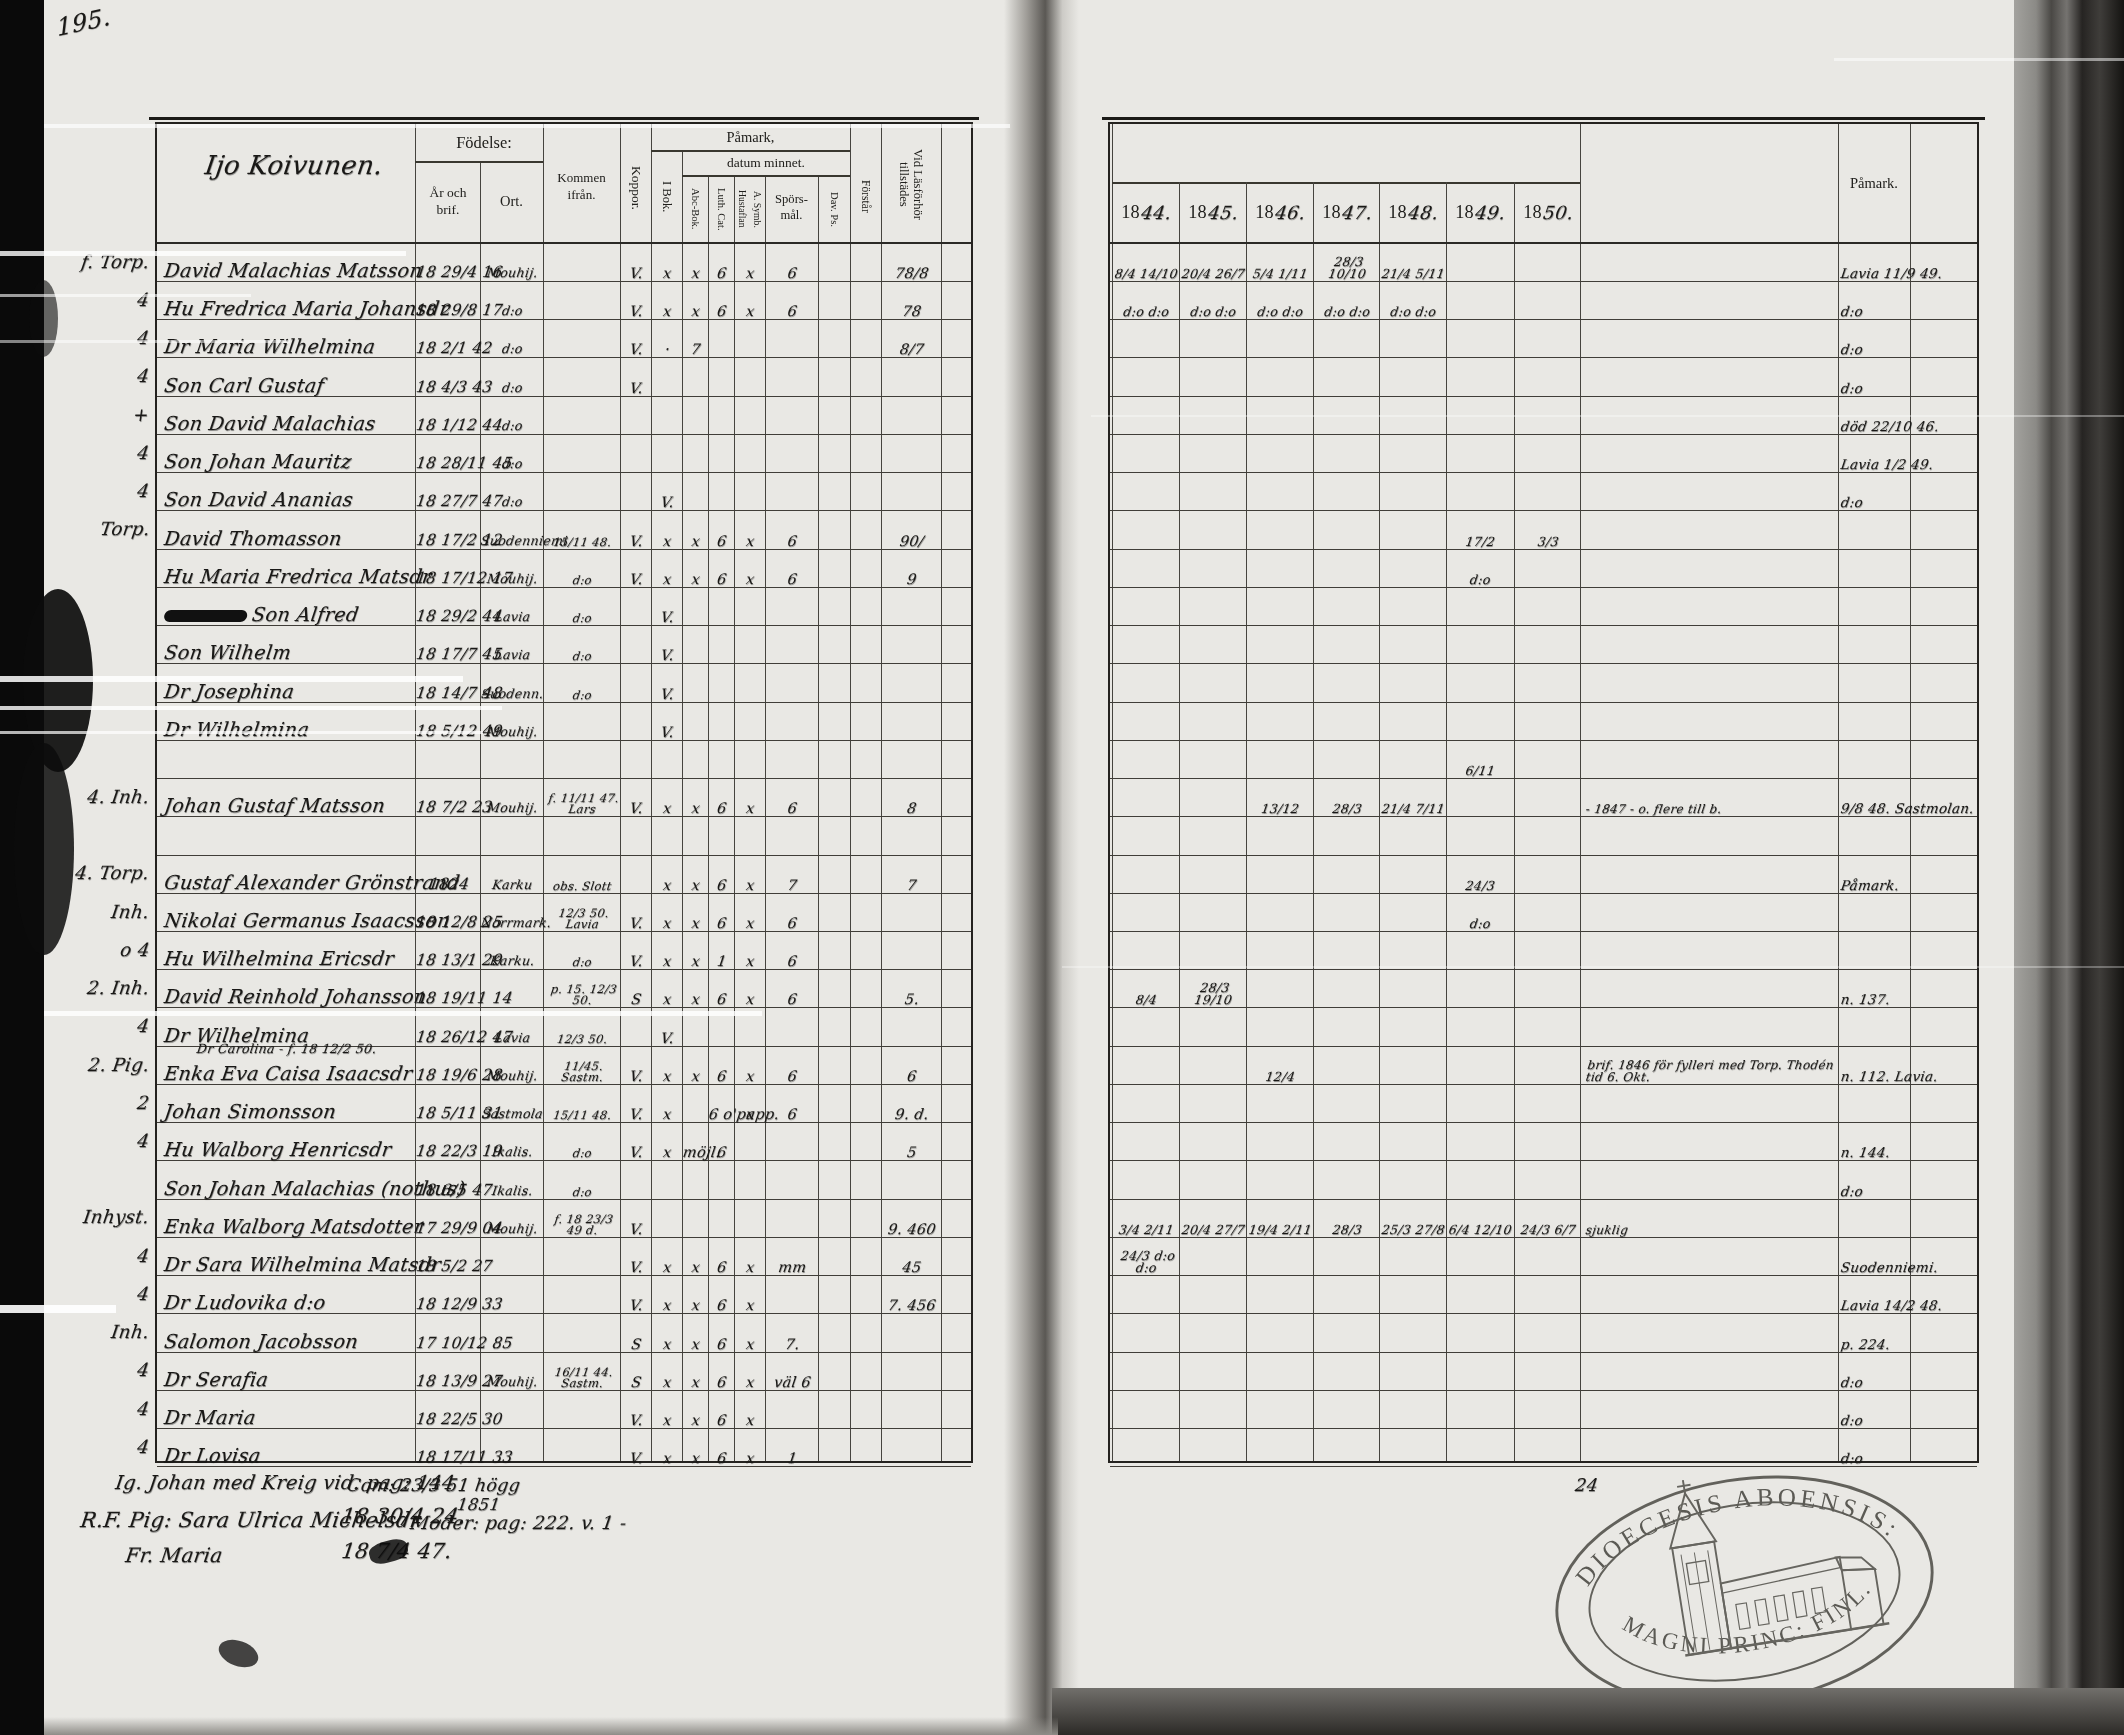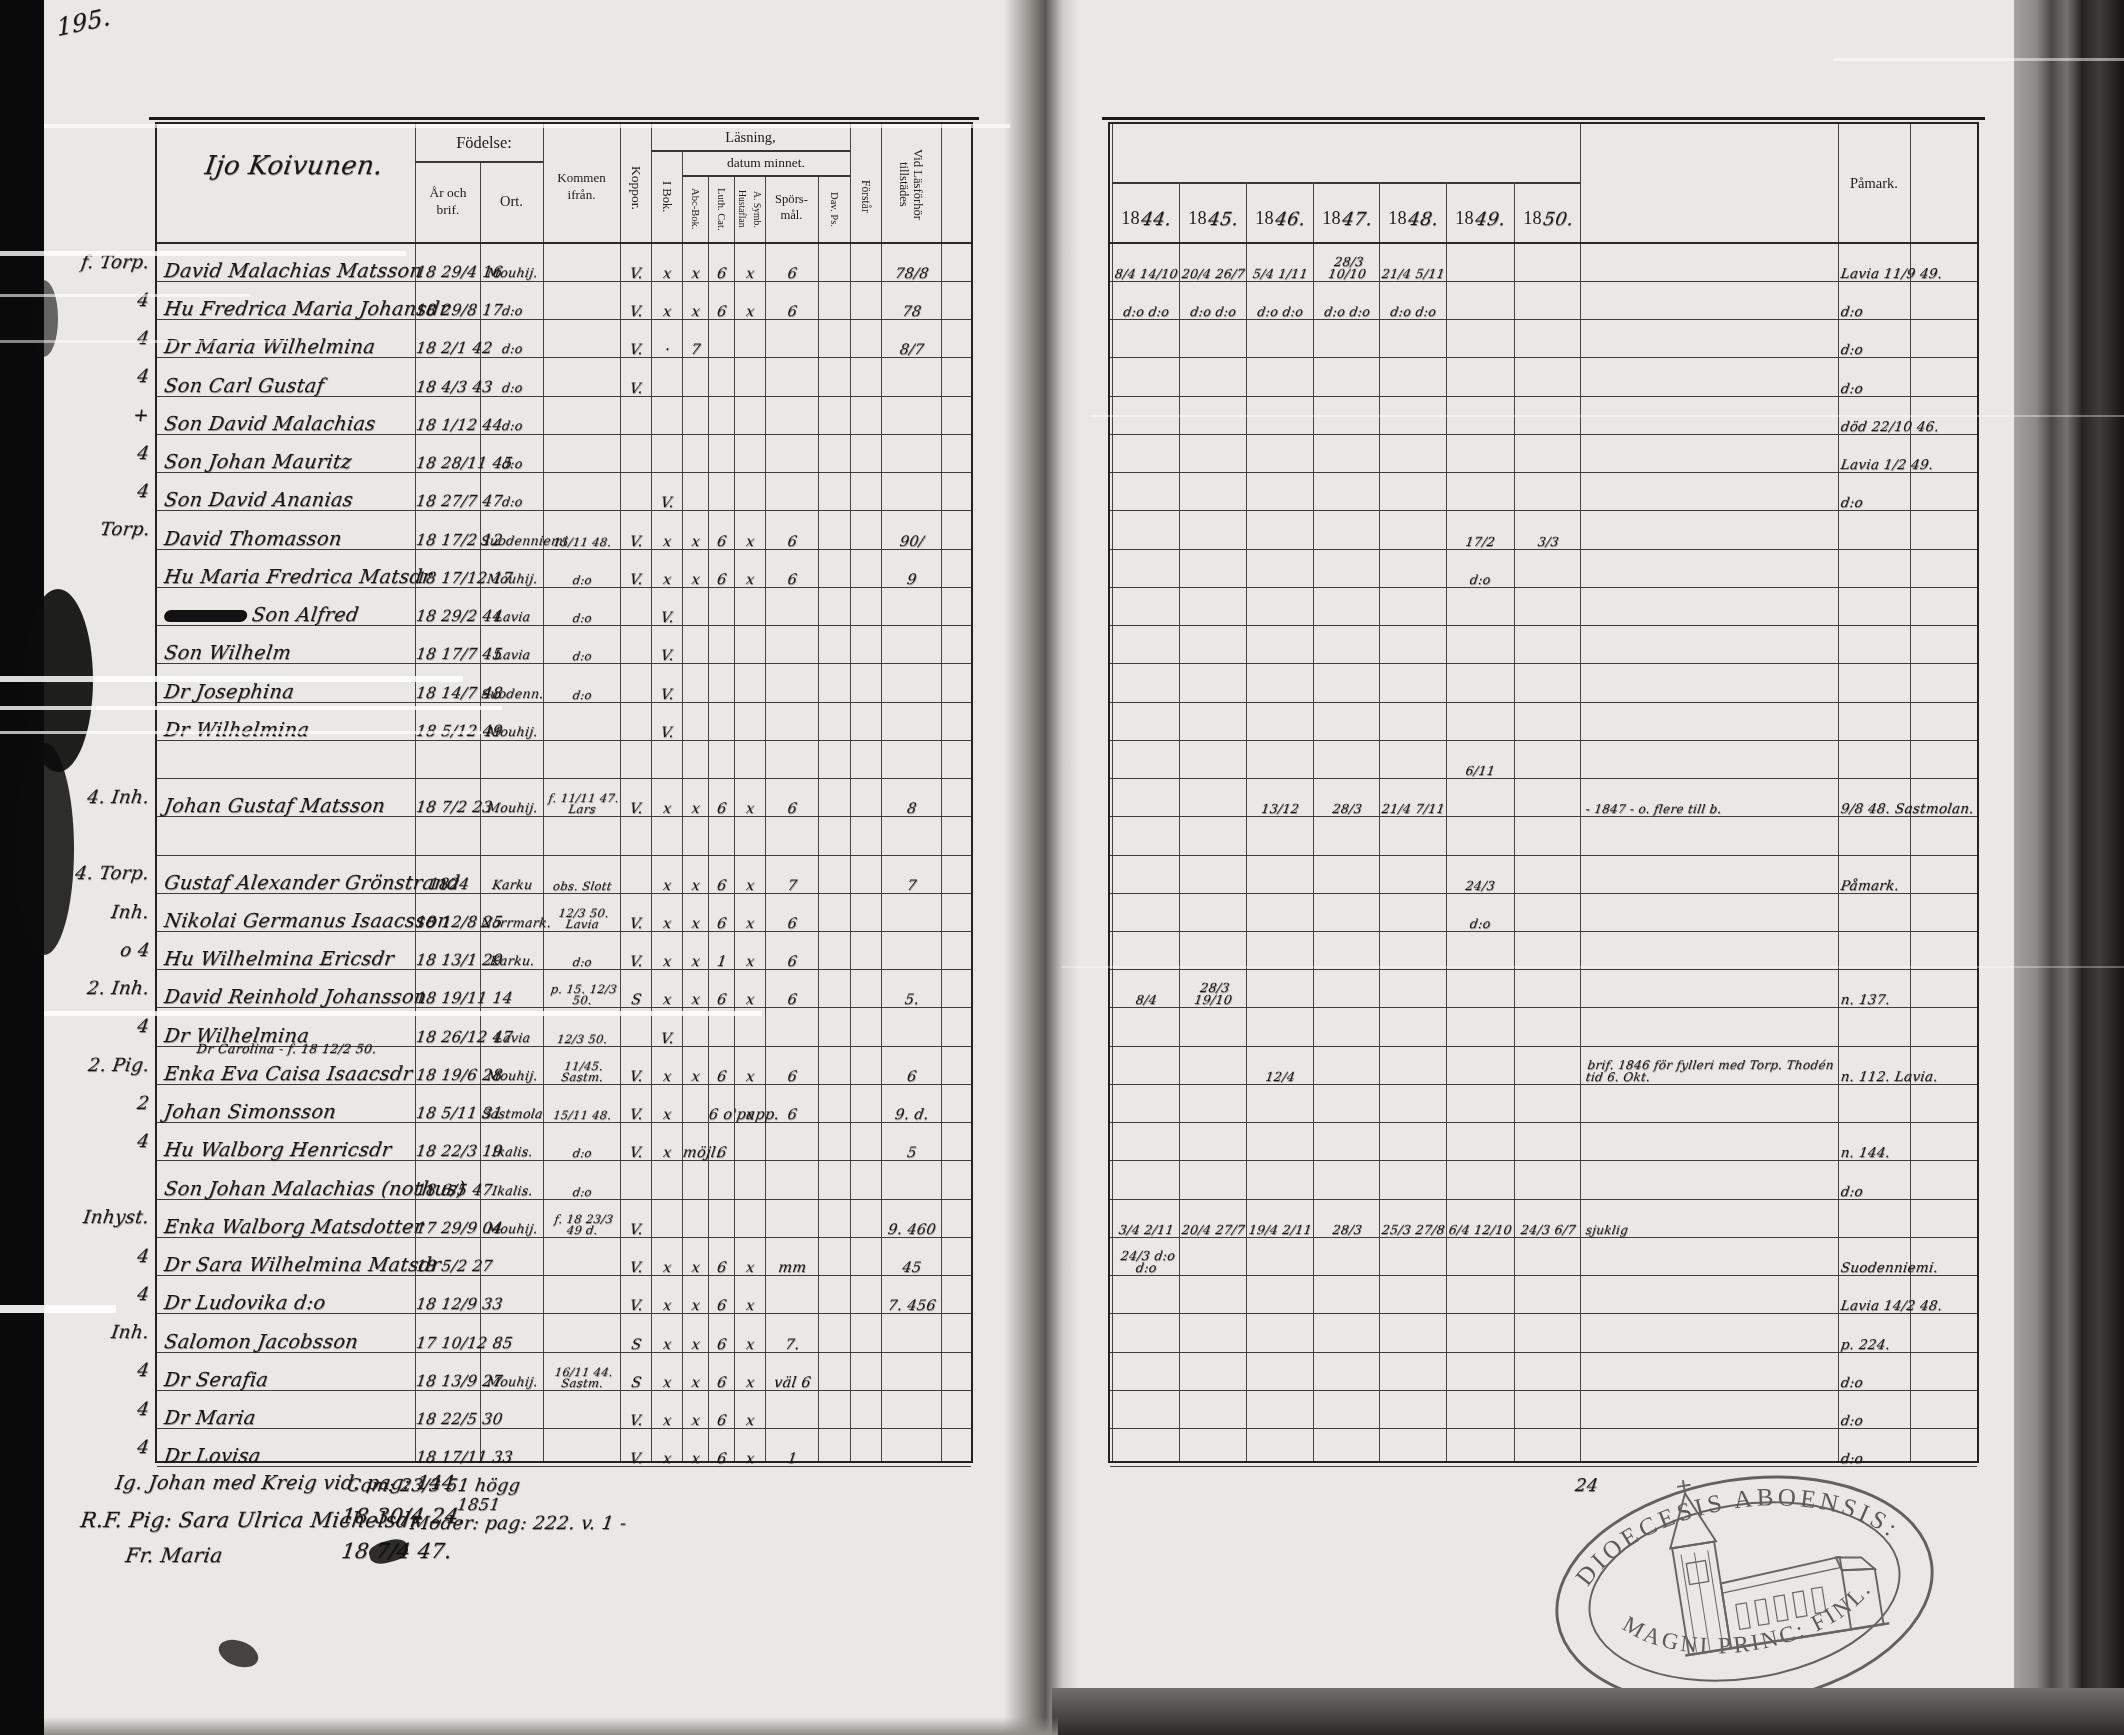--- a/index.html
+++ b/index.html
@@ -68,21 +68,21 @@
       <div class="hline" style="left:258px;width:128px;top:37px;"></div>
       <div class="hline" style="left:494px;width:199px;top:26px;"></div>
       <div class="hline" style="left:525px;width:168px;top:51px;"></div>
 
       <div class="hcell hw" style="left:17.4px;top:11.6px;width:232px;height:58px;font-size:26px;">Ijo Koivunen.</div>
       <div class="hcell pr" style="left:258px;top:3.9px;width:128px;height:31px;font-size:16.4px;padding-left:10px;">Födelse:</div>
       <div class="hcell pr" style="left:258px;top:39px;width:66px;height:77px;font-size:13.5px;white-space:normal;text-align:center;line-height:1.25;padding:0 5.8px;">År och brif.</div>
       <div class="hcell pr" style="left:323px;top:39px;width:63px;height:77px;font-size:14.5px;">Ort.</div>
       <div class="hcell pr" style="left:386px;top:29px;width:77px;height:68px;font-size:13px;white-space:normal;text-align:center;line-height:1.3;">Kommen ifrån.</div>
       <div class="hcell pr vert" style="left:463px;top:13.5px;width:31px;height:100px;font-size:13.5px;">Koppor.</div>
-      <div class="hcell pr" style="left:494px;top:1.9px;width:199px;height:23px;font-size:14.5px;">Läsning,</div>
+      <div class="hcell pr" style="left:494px;top:1.9px;width:199px;height:23px;font-size:14.5px;">Påmark,</div>
       <div class="hcell pr vert" style="left:494px;top:29px;width:31px;height:87px;font-size:12.6px;">I Bok.</div>
       <div class="hcell pr" style="left:525px;top:28px;width:168px;height:21px;font-size:13.5px;">datum minnet.</div>
       <div class="hcell pr vert" style="left:525px;top:53px;width:26px;height:64px;font-size:10.6px;">Abc-Bok.</div>
       <div class="hcell pr vert" style="left:551px;top:53px;width:26px;height:64px;font-size:10.6px;">Luth. Cat.</div>
       <div class="hcell pr vert" style="left:577px;top:53px;width:16.4px;height:64px;font-size:9.7px;">Hustaflan</div>
       <div class="hcell pr vert" style="left:592px;top:53px;width:16.4px;height:64px;font-size:9.7px;">A. Symb.</div>
       <div class="hcell pr" style="left:608px;top:53px;width:53px;height:62px;font-size:12.6px;white-space:normal;text-align:center;line-height:1.25;">Spörs-mål.</div>
       <div class="hcell pr vert" style="left:661px;top:53px;width:32px;height:64px;font-size:10.6px;">Dav. Ps.</div>
       <div class="hcell pr vert" style="left:693px;top:29px;width:31px;height:87px;font-size:11.6px;">Förstår</div>
       <div class="hcell pr vert" style="left:724px;top:7.7px;width:60px;height:106px;font-size:12.6px;line-height:1.15;">Vid Läsförhör tillstädes</div>
@@ -428,21 +428,21 @@
       <div class="vline" style="left:470px;"></div>
       <div class="vline" style="left:728px;"></div>
       <div class="vline" style="left:800px;"></div>
       <div class="hline" style="left:1.9px;width:468px;top:58px;"></div>
       <div class="vline" style="left:69px;top:58px;"></div>
         <div class="vline" style="left:136px;top:58px;"></div>
       <div class="vline" style="left:203px;top:58px;"></div>
         <div class="vline" style="left:269px;top:58px;"></div>
       <div class="vline" style="left:336px;top:58px;"></div>
         <div class="vline" style="left:404px;top:58px;"></div>
-      <div id="year-row" style="position:absolute;left:0;top:64px;width:470px;height:51px;text-decoration:underline;">
+      <div id="year-row" style="position:absolute;left:0;top:58px;width:470px;height:51px;text-decoration:underline;">
           <div class="hcell" style="left: 1.9px; top: 0px; width: 67px; height: 60px;">
             <span class="pr" style="font-size: 18.3px;">18</span>
             <span class="hw" style="font-size: 18.3px;">44.</span>
           </div>
           <div class="hcell" style="left: 69px; top: 0px; width: 67px; height: 60px;">
             <span class="pr" style="font-size: 18.3px;">18</span>
             <span class="hw" style="font-size: 18.3px;">45.</span>
           </div>
           <div class="hcell" style="left: 136px; top: 0px; width: 67px; height: 60px;">
             <span class="pr" style="font-size: 18.3px;">18</span>

